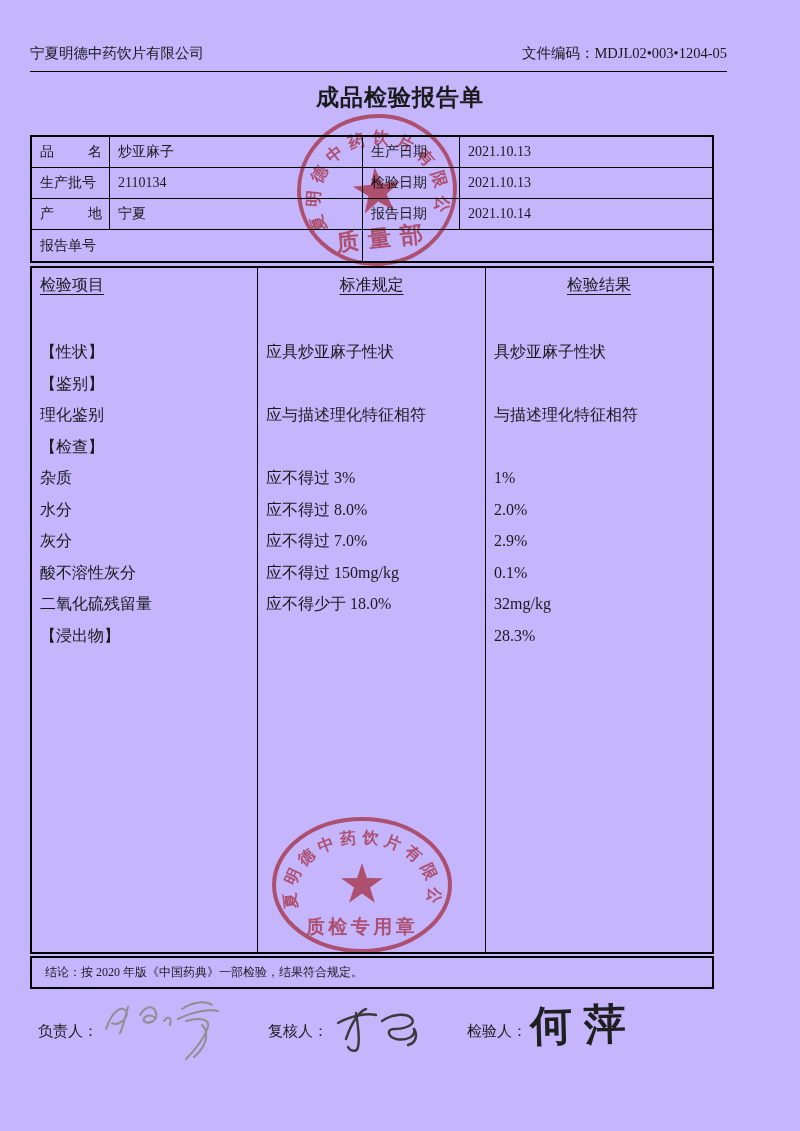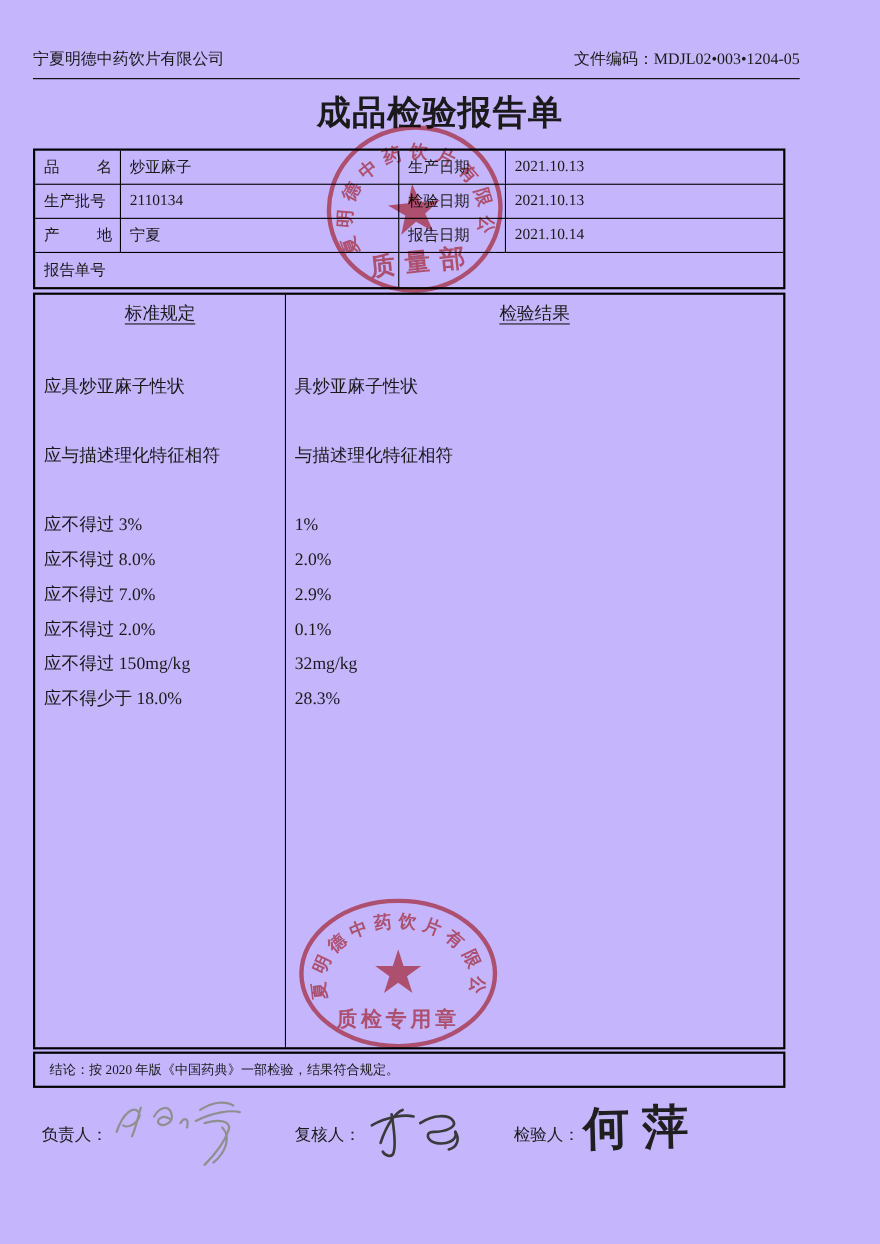--- a/index.html
+++ b/index.html
@@ -10,21 +10,21 @@
     font-family:"Liberation Serif","DejaVu Serif",serif; color:#1a1a1a;
   }
   
   .doc-header {
     position:absolute; left:30px; top:44px; width:697px;
     display:flex; justify-content:space-between; align-items:flex-end;
     border-bottom:1px solid #000; padding-bottom:8px; font-size:14.5px;
   }
   .doc-title {
     position:absolute; left:0; top:82px; width:800px; text-align:center;
-    font-size:31px; font-weight:bold; letter-spacing:1px;
+    font-size:23px; font-weight:bold; letter-spacing:1px;
   }
   
   .info-table {
     position:absolute; left:30px; top:135px; width:684px; height:128px;
     border:2px solid #000; display:grid;
     grid-template-columns:78px 253px 97px auto;
     grid-template-rows:31px 31px 31px auto;
     font-size:14px;
   }
   .info-table .cell { display:flex; align-items:center; padding-left:8px; }
@@ -101,31 +101,45 @@
         <span class="jlabel">产地</span>
       </div>
     <div class="cell br bb">宁夏</div>
     <div class="cell br bb">报告日期</div>
     <div class="cell bb">2021.10.14</div>
 
     <div class="cell br span2a">报告单号</div>
   </div>
 
   <div class="main-table">
+    <div class="m-col m-col1">
+      <div class="col-header ch-left"><span>检验项目</span></div>
+      <div class="rows">
+        <div class="line">【性状】</div>
+        <div class="line">【鉴别】</div>
+        <div class="line">理化鉴别</div>
+        <div class="line">【检查】</div>
+        <div class="line">杂质</div>
+        <div class="line">水分</div>
+        <div class="line">灰分</div>
+        <div class="line">酸不溶性灰分</div>
+        <div class="line">二氧化硫残留量</div>
+        <div class="line">【浸出物】</div>
+      </div>
+    </div>
     <div class="m-col m-col2">
       <div class="col-header ch-center"><span>标准规定</span></div>
       <div class="rows">
         <div class="line">应具炒亚麻子性状</div>
         <div class="line"></div>
         <div class="line">应与描述理化特征相符</div>
         <div class="line"></div>
         <div class="line">应不得过 3%</div>
         <div class="line">应不得过 8.0%</div>
         <div class="line">应不得过 7.0%</div>
-        <div class="line">应不得过 2.0%</div>
         <div class="line">应不得过 150mg/kg</div>
         <div class="line">应不得少于 18.0%</div>
       </div>
     </div>
     <div class="m-col m-col3">
       <div class="col-header ch-center"><span>检验结果</span></div>
       <div class="rows">
         <div class="line">具炒亚麻子性状</div>
         <div class="line"></div>
         <div class="line">与描述理化特征相符</div>

